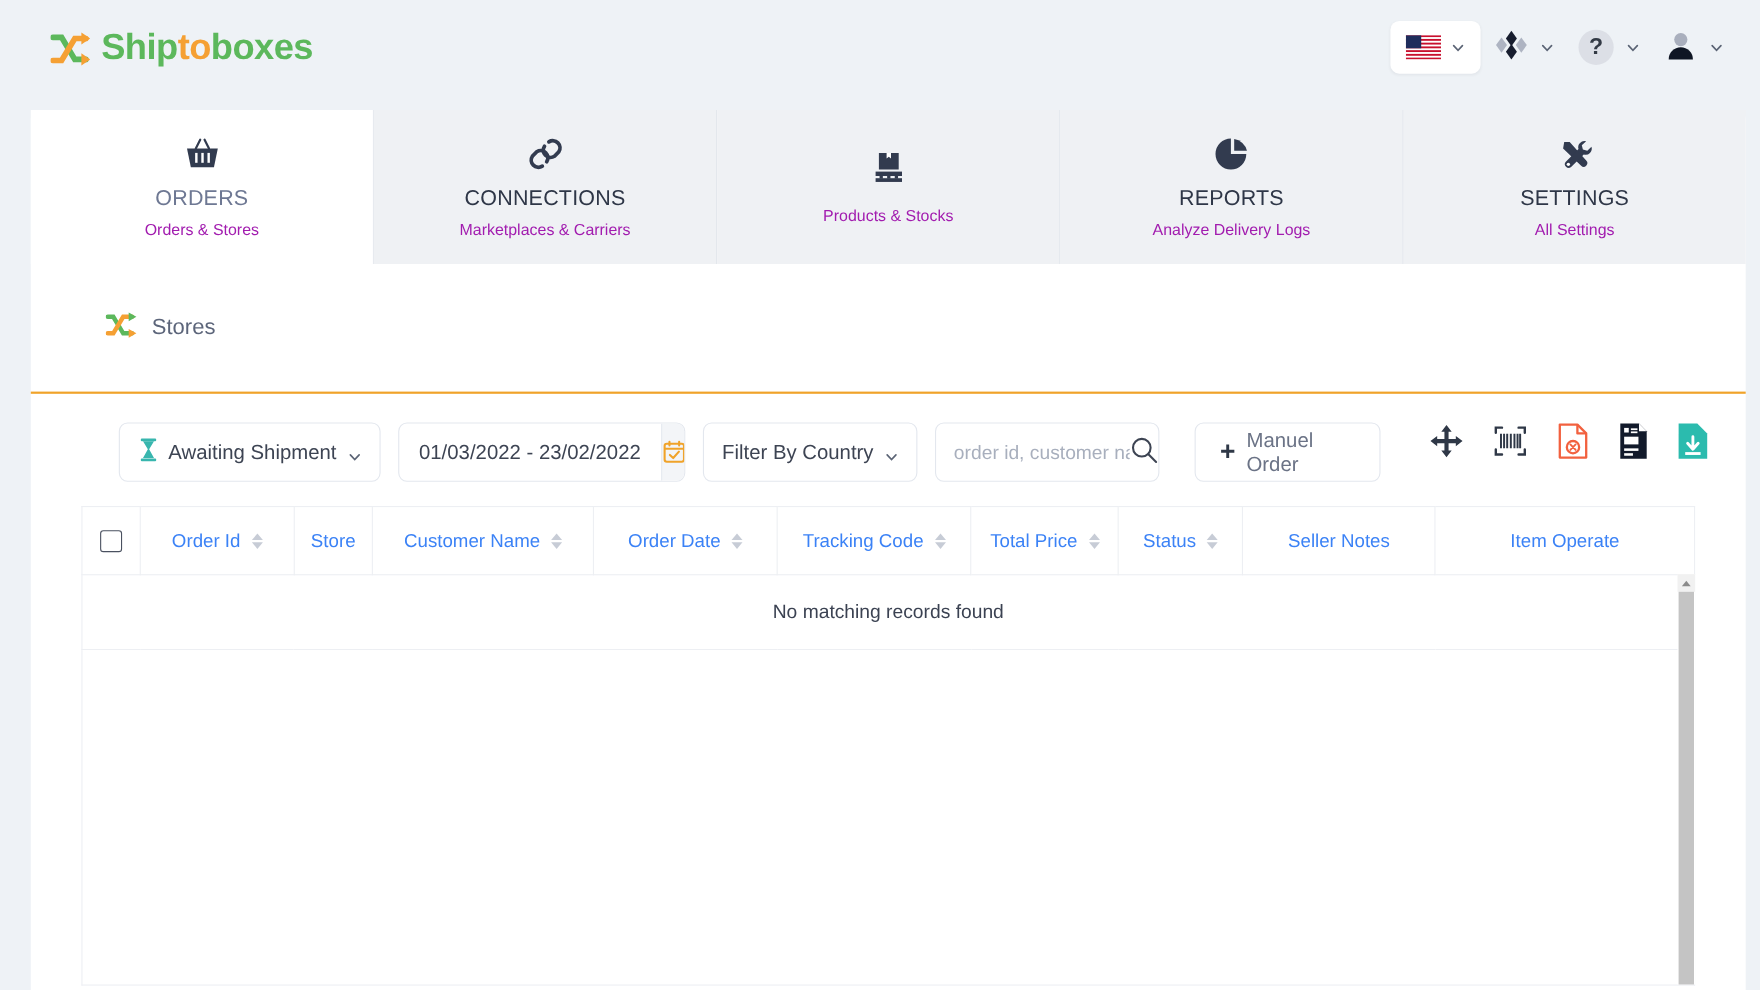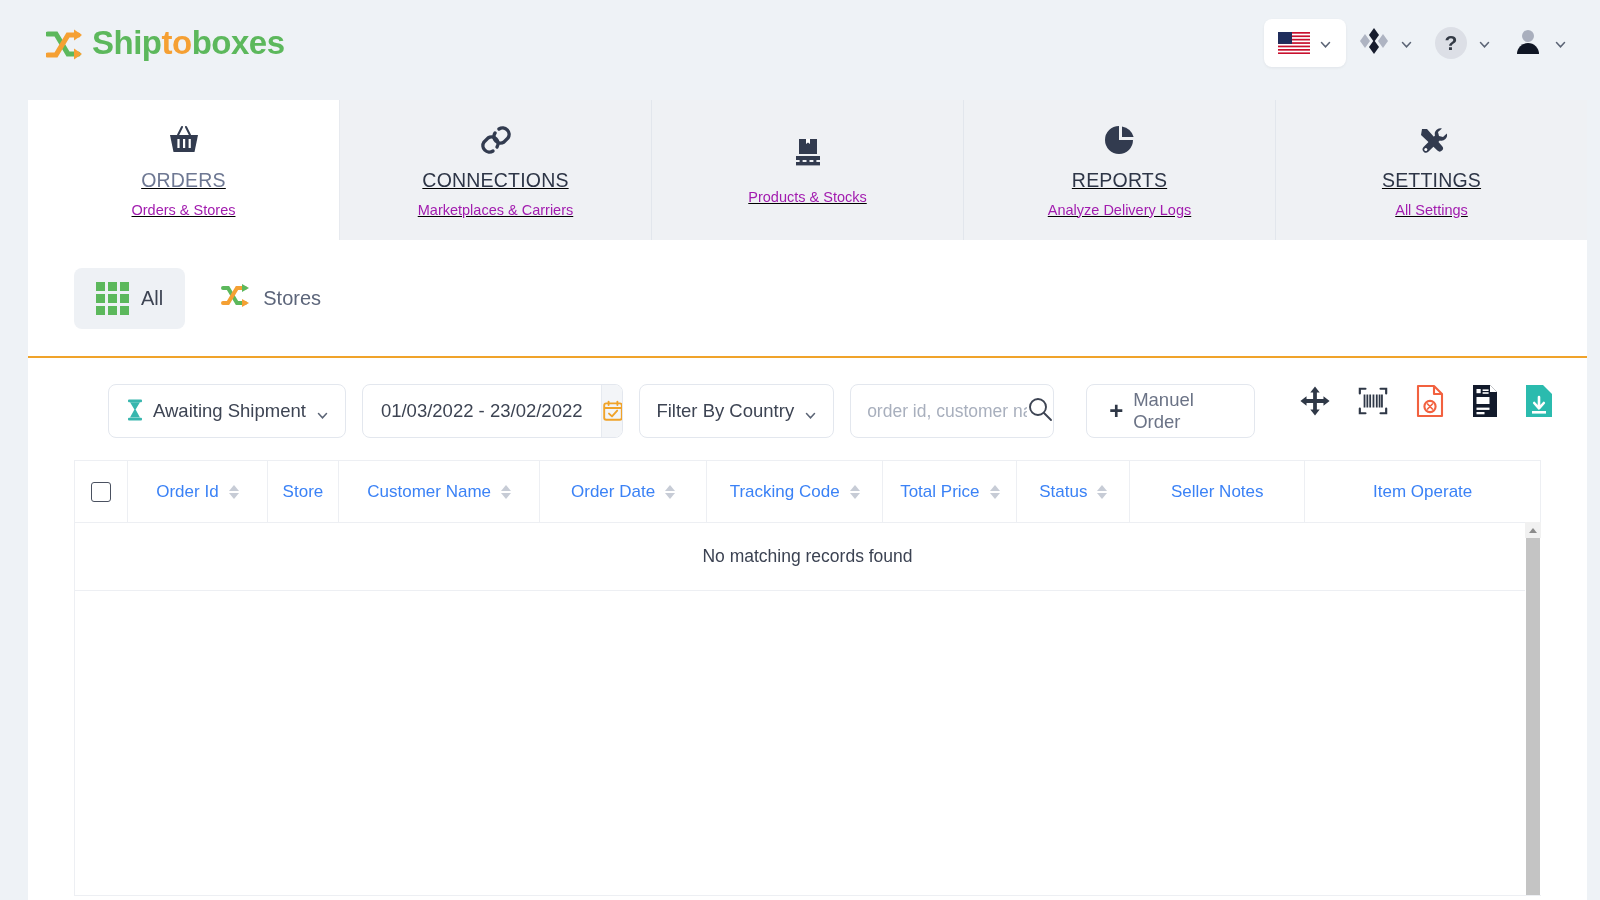--- a/index.html
+++ b/index.html
@@ -41,21 +41,21 @@
   .card {
     position: absolute; left: 28px; top: 100px; width: 1559px; height: 800px;
     background: #fff; border-radius: 8px 8px 0 0;
   }
 
   
   .navtabs { display: flex; height: 140px; }
   .navtab {
     flex: 1; background: #eff1f4; display: flex; flex-direction: column;
     align-items: center; justify-content: center; gap: 2px;
-    border-right: 1px solid #e2e6ec; cursor: pointer; position: relative; text-decoration: underline;
+    border-right: 1px solid #e2e6ec; cursor: pointer; position: relative;
   }
   .navtab:last-child { border-right: none; }
   .navtab.active { background: #fff; border-right: 1px solid #e7eaef; }
   .navtab .nt-icon { color: #323b4f; margin-bottom: 10px; height: 34px; display: flex; align-items: flex-end; }
   .navtab .nt-title { font-size: 19.5px; color: #2e3647; letter-spacing: .2px; }
   .navtab.active .nt-title { color: #6e7893; }
   .navtab .nt-sub { font-size: 14.5px; color: #a21caf; margin-top: 8px; }
 
   
   .subtabs {
@@ -302,34 +302,20 @@
           <path d="M27 5.5 a5.6 5.6 0 0 0-7 7 L8.5 24 a3.4 3.4 0 0 0 4.8 4.8 L24.8 17.4 a5.6 5.6 0 0 0 7-7 L28 14 L24 13 L23 9 Z" fill="#323b4f"></path>
           <circle cx="10.8" cy="26.4" r="1.5" fill="#fff"></circle>
         </svg>
       </span>
       <span class="nt-title">SETTINGS</span>
       <span class="nt-sub">All Settings</span>
     </div>
   </div>
 
   <div class="subtabs">
-    <div class="subtab active">
-      <span class="grid-icon">
-        <i></i>
-          <i></i>
-          <i></i>
-          <i></i>
-          <i></i>
-          <i></i>
-          <i></i>
-          <i></i>
-          <i></i>
-      </span>
-      <span class="subtab-label">All</span>
-    </div>
     <div class="subtab">
       <span>
         <svg viewBox="0 0 30 26" width="30" height="26">
           <path d="M2 5 L7 5 L16 20 L24 20" stroke="#5cb85c" stroke-width="4" fill="none" stroke-linecap="round"></path>
           <path d="M2 20 L7 20 L16 5 L24 5" stroke="#f5a033" stroke-width="4" fill="none" stroke-linecap="round"></path>
           <path d="M21 1 L28 5 L21 9 Z" fill="#5cb85c"></path>
           <path d="M21 16 L28 20 L21 24 Z" fill="#f5a033"></path>
         </svg>
       </span>
       <span class="subtab-label">Stores</span>

